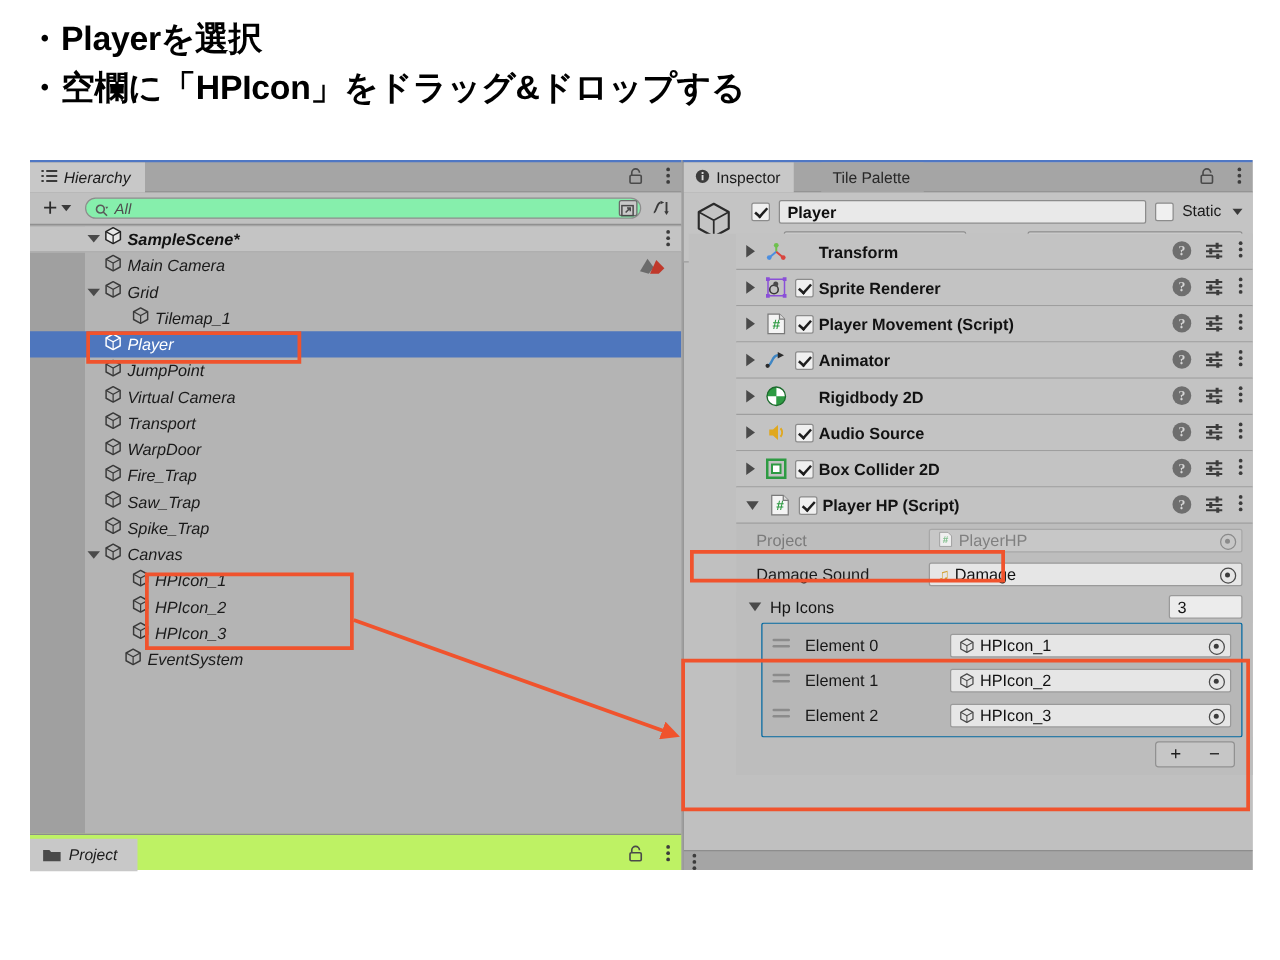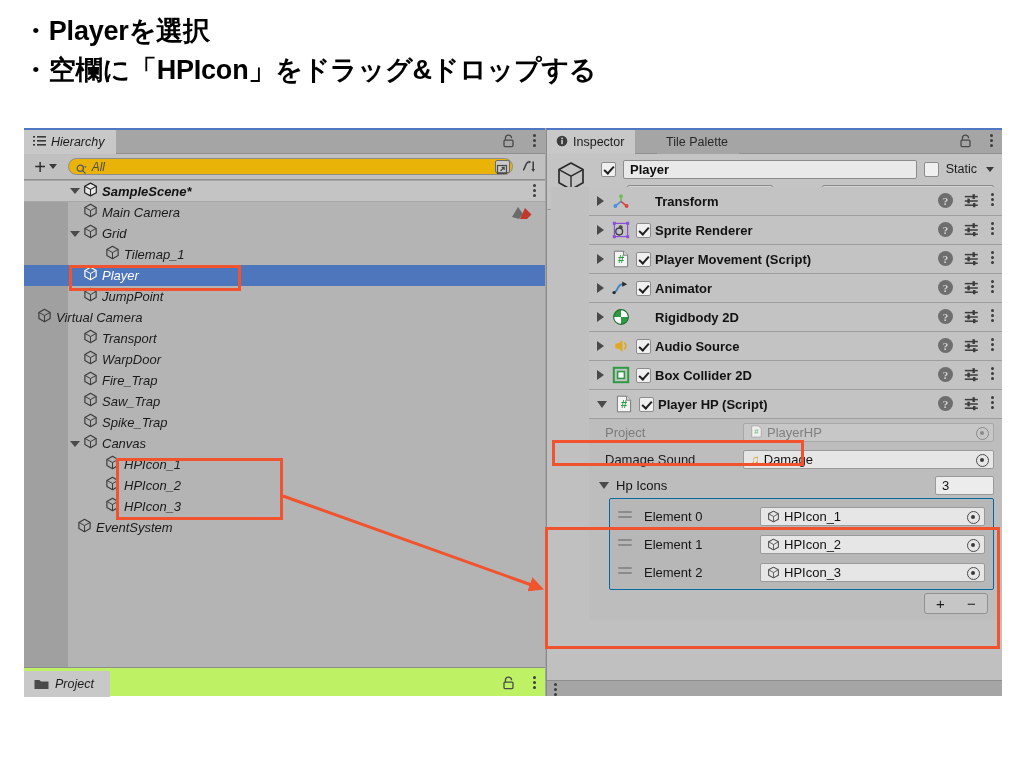--- a/index.html
+++ b/index.html
@@ -92,21 +92,21 @@
   .tri-down {
     width: 0; height: 0;
     border-left: 4.5px solid transparent;
     border-right: 4.5px solid transparent;
     border-top: 5px solid #3a3a3a;
   }
   #hier-search {
     flex: 1;
     margin-left: 7px;
     height: 17px;
-    background: #eab308;
+    background: #86efac;
     border: 1px solid #8d8d8d;
     border-radius: 9px;
     display: flex; align-items: center;
     padding: 0 3px 0 7px;
     position: relative;
   }
   #hier-search-text {
     font-size: 12px; color: #4e4e4e; margin-left: 5px;
   }
   .search-glass {
@@ -568,21 +568,21 @@
             <span class="tree-label">Player</span>
           </div>
           <div class="tree-row" style="padding-left: 46px;">
             <span class="foldout-spacer"></span>
             <span class="cube-icon" style="color:#3a3a3a"><svg width="15" height="15" viewBox="0 0 16 16">
   <path d="M8 1.4 L14 4.7 V11.3 L8 14.6 L2 11.3 V4.7 Z" fill="none" stroke="currentColor" stroke-width="1.25" stroke-linejoin="round"></path>
   <path d="M2 4.7 L8 8 L14 4.7 M8 8 V14.6" fill="none" stroke="currentColor" stroke-width="1.05"></path>
               </svg></span>
             <span class="tree-label">JumpPoint</span>
           </div>
-          <div class="tree-row" style="">
+          <div class="tree-row" style="padding-left: 46px;">
             <span class="foldout-spacer"></span>
             <span class="cube-icon" style="color:#3a3a3a"><svg width="15" height="15" viewBox="0 0 16 16">
   <path d="M8 1.4 L14 4.7 V11.3 L8 14.6 L2 11.3 V4.7 Z" fill="none" stroke="currentColor" stroke-width="1.25" stroke-linejoin="round"></path>
   <path d="M2 4.7 L8 8 L14 4.7 M8 8 V14.6" fill="none" stroke="currentColor" stroke-width="1.05"></path>
               </svg></span>
             <span class="tree-label">Virtual Camera</span>
           </div>
           <div class="tree-row" style="padding-left: 46px;">
             <span class="foldout-spacer"></span>
             <span class="cube-icon" style="color:#3a3a3a"><svg width="15" height="15" viewBox="0 0 16 16">
@@ -648,21 +648,21 @@
             <span class="tree-label">HPIcon_2</span>
           </div>
           <div class="tree-row" style="padding-left: 68px;">
             <span class="foldout-spacer"></span>
             <span class="cube-icon" style="color:#3a3a3a"><svg width="15" height="15" viewBox="0 0 16 16">
   <path d="M8 1.4 L14 4.7 V11.3 L8 14.6 L2 11.3 V4.7 Z" fill="none" stroke="currentColor" stroke-width="1.25" stroke-linejoin="round"></path>
   <path d="M2 4.7 L8 8 L14 4.7 M8 8 V14.6" fill="none" stroke="currentColor" stroke-width="1.05"></path>
               </svg></span>
             <span class="tree-label">HPIcon_3</span>
           </div>
-          <div class="tree-row" style="padding-left: 40px;">
+          <div class="tree-row" style="padding-left: 62px;">
             <span class="foldout-spacer"></span>
             <span class="cube-icon" style="color:#3a3a3a"><svg width="15" height="15" viewBox="0 0 16 16">
   <path d="M8 1.4 L14 4.7 V11.3 L8 14.6 L2 11.3 V4.7 Z" fill="none" stroke="currentColor" stroke-width="1.25" stroke-linejoin="round"></path>
   <path d="M2 4.7 L8 8 L14 4.7 M8 8 V14.6" fill="none" stroke="currentColor" stroke-width="1.05"></path>
               </svg></span>
             <span class="tree-label">EventSystem</span>
           </div>
         </div>
     </div>
 

